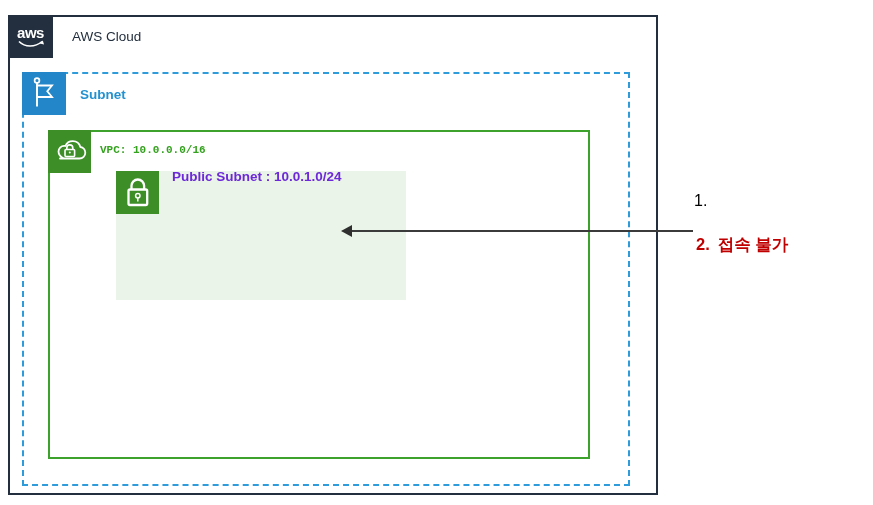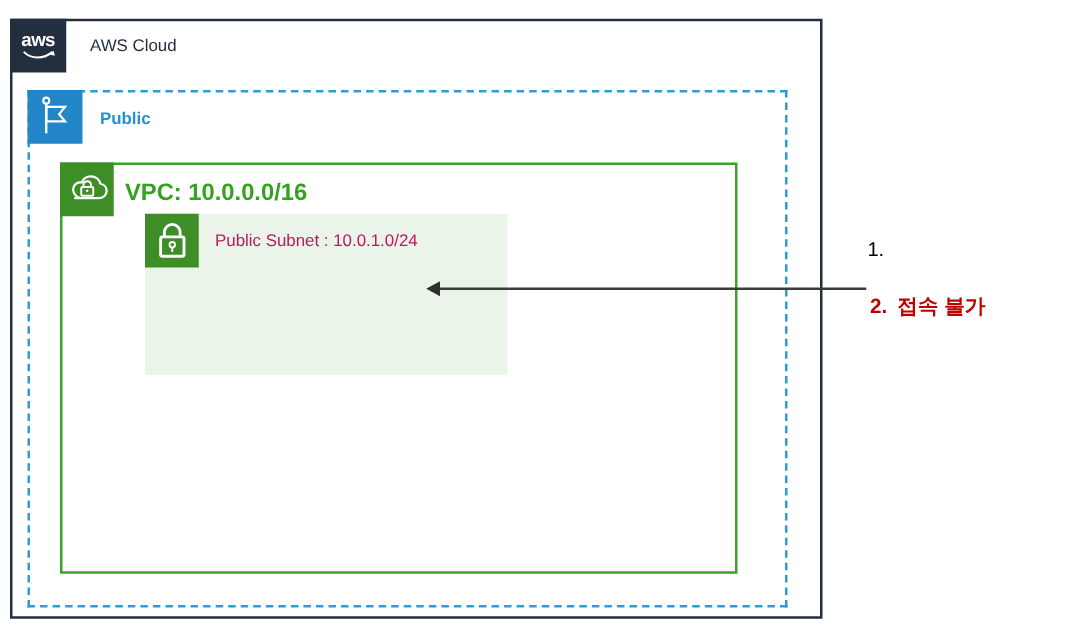--- a/index.html
+++ b/index.html
@@ -55,36 +55,36 @@
     left: 48px; top: 130px; width: 542px; height: 329px;
     border: 2px solid #3CA22C;
   }
   .vpc-icon {
     left: 48px; top: 130px; width: 43px; height: 43px;
     background: #3E8E28;
     display: flex; align-items: center; justify-content: center;
   }
   .vpc-title {
     left: 100px; top: 144px;
-    font-size: 19px; font-weight: 700; color: #35A21F;
+    font-size: 11px; font-weight: 700; color: #35A21F; font-family: Liberation Mono, monospace;
   }
 
   
   .subnet-box {
     left: 116px; top: 171px; width: 290px; height: 129px;
     background: #EAF4E8;
   }
   .subnet-icon {
     left: 116px; top: 171px; width: 43px; height: 43px;
     background: #3E8E28;
     display: flex; align-items: center; justify-content: center;
   }
   .subnet-title {
-    left: 172px; top: 185px;
-    font-size: 13.5px; font-weight: 400; color: #be185d;
+    left: 172px; top: 169px;
+    font-size: 13.5px; font-weight: 700; color: #6d28d9;
   }
 
   
   .ec2 { left: 296px; top: 205px; width: 47px; height: 52px; }
   .ec2-label {
     position: absolute; left: 0; top: 6px; width: 47px; height: 40px;
     display: flex; align-items: center; justify-content: center;
     font-size: 12px; color: #1a1a1a;
   }
 
@@ -127,21 +127,21 @@
   <div class="abs aws-cloud-title">AWS Cloud</div>
 
   <div class="abs region-box"></div>
   <div class="abs region-icon">
     <svg width="44" height="43" viewBox="0 0 44 43">
       <circle cx="15" cy="8.5" r="2.4" stroke="#ffffff" stroke-width="1.7" fill="none"></circle>
       <line x1="15" y1="11" x2="15" y2="34.5" stroke="#ffffff" stroke-width="1.9"></line>
       <path d="M15,13.5 L30,13.5 L25.3,19.3 L30,25 L15,25 Z" stroke="#ffffff" stroke-width="1.8" fill="none"></path>
     </svg>
   </div>
-  <div class="abs region-title">Public</div>
+  <div class="abs region-title">Subnet</div>
 
   <div class="abs vpc-box"></div>
   <div class="abs vpc-icon">
     <svg width="43" height="43" viewBox="0 0 43 43">
       <path d="M12,28.5 h19.5 c3.2,0 5.8,-2.6 5.8,-5.8 c0,-2.9 -2.1,-5.3 -4.9,-5.7 c-0.9,-3.4 -4,-5.9 -7.7,-5.9 c-3.3,0 -6.1,2 -7.3,4.9 c-0.4,-0.1 -0.9,-0.1 -1.3,-0.1 c-3.1,0 -5.6,2.5 -5.6,5.6 c0,3.1 2.5,5.6 5.5,7 z" stroke="#ffffff" stroke-width="1.8" fill="none" stroke-linejoin="round"></path>
       <path d="M18.8,19.5 v-1.6 a3,3 0 0 1 6,0 v1.6" stroke="#ffffff" stroke-width="1.6" fill="none"></path>
       <rect x="17" y="19.5" width="9.6" height="7" rx="1" stroke="#ffffff" stroke-width="1.6" fill="none"></rect>
       <circle cx="21.8" cy="22.6" r="1" fill="#ffffff"></circle>
     </svg>
   </div>

